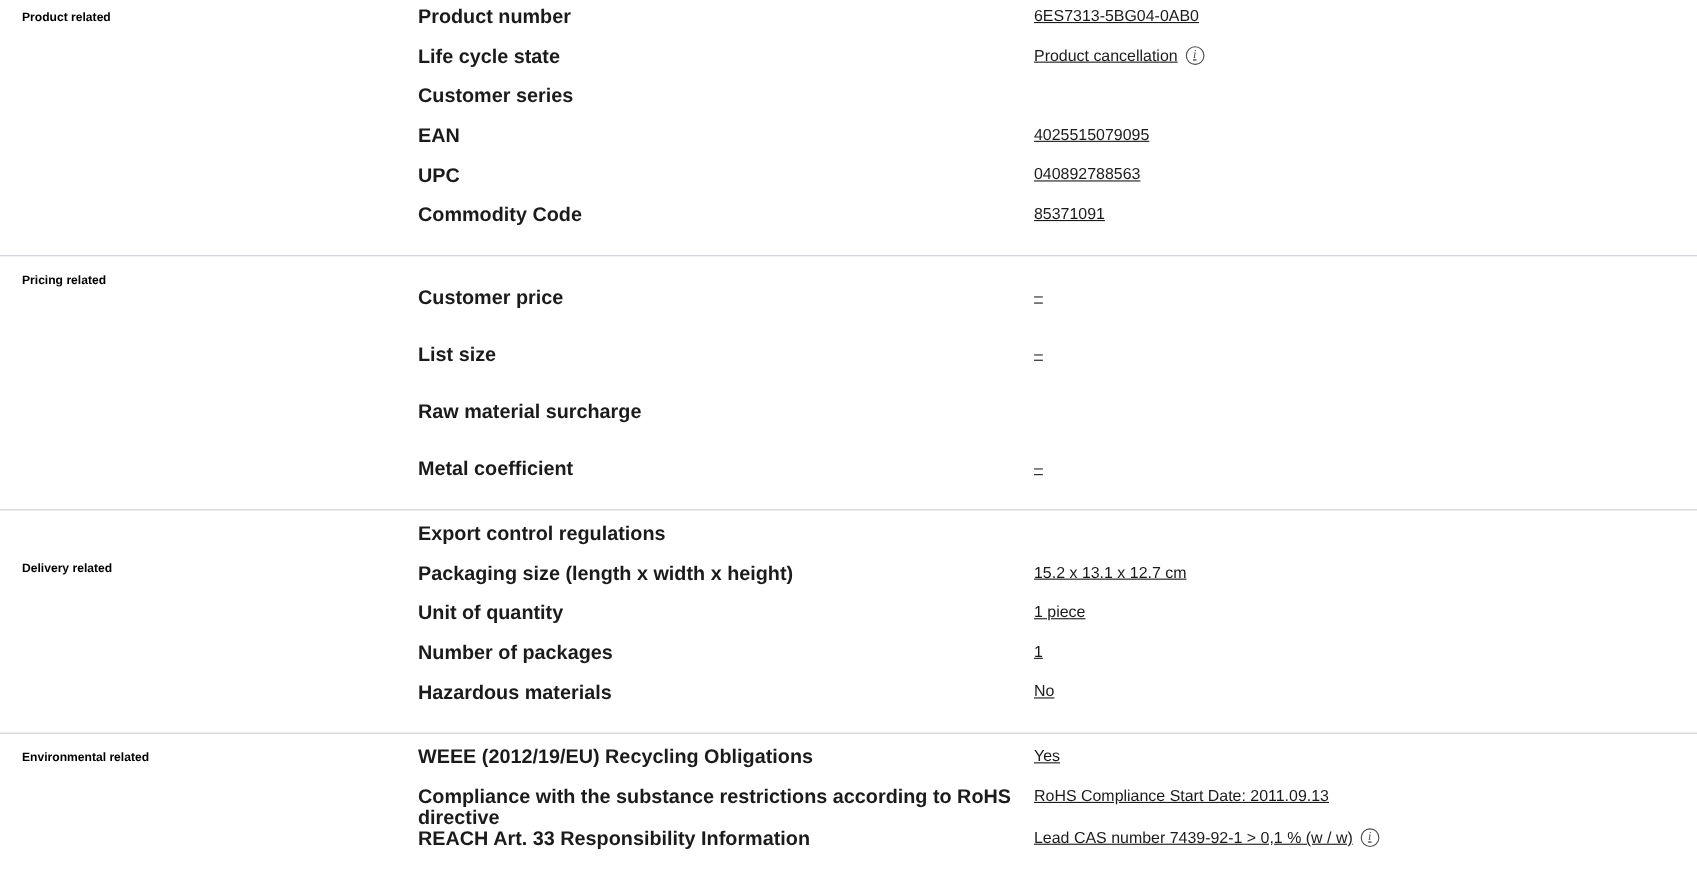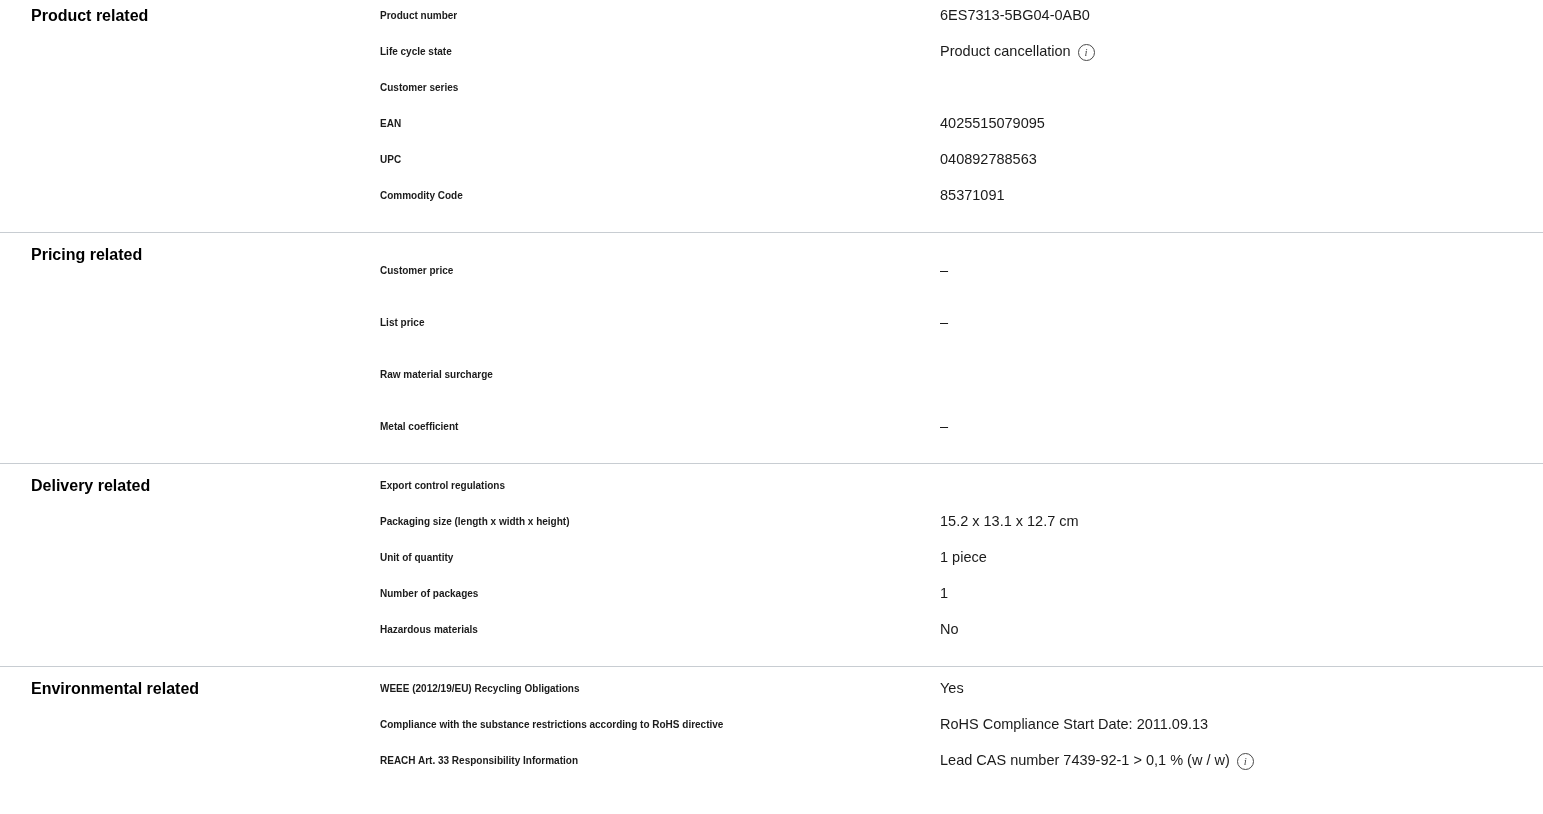--- a/index.html
+++ b/index.html
@@ -26,59 +26,60 @@
   .section:last-child {
     border-bottom: none;
   }
   .section-inner {
     display: flex;
     align-items: flex-start;
   }
   .section-title {
     width: 380px;
     flex: 0 0 380px;
-    padding-left: 31px;
+    padding-left: 20px;
     box-sizing: border-box;
     font-weight: bold;
-    font-size: 16px;
+    font-size: 11px;
     color: #000000;
     line-height: 18px;
   }
   .rows {
     flex: 1 1 auto;
   }
   .row {
     display: flex;
     align-items: flex-start;
     min-height: 36px;
   }
   .row-label {
     width: 560px;
     flex: 0 0 560px;
     font-weight: bold;
     color: #1b1b1b;
-    font-size: 10px;
+    font-size: 18px;
     line-height: 19px;
     padding-right: 12px;
     box-sizing: border-box;
   }
   .row-value {
     flex: 1 1 auto;
     color: #1b1b1b;
     font-size: 14.5px;
     line-height: 19px;
     display: flex;
     flex-direction: column;
     gap: 17px;
   }
   .value-line {
     display: flex;
-    align-items: flex-end;
+    align-items: flex-start;
     gap: 7px;
     white-space: nowrap;
+    text-decoration: underline;
   }
   .info-icon {
     display: inline-flex;
     width: 15px;
     height: 15px;
     flex: 0 0 15px;
     border: 1px solid #4a4a4a;
     border-radius: 50%;
     color: #4a4a4a;
     font-size: 11px;
@@ -94,21 +95,21 @@
   #sec-product .section-inner { padding-top: 6px; padding-bottom: 10px; }
   #sec-product .row { min-height: 36px; }
   #sec-pricing .section-inner { padding-top: 12px; padding-bottom: 10px; }
   #sec-pricing .row { min-height: 36px; margin-top: 16px; }
   #sec-delivery .section-inner { padding-top: 12px; padding-bottom: 10px; }
   #sec-delivery .row { min-height: 36px; }
   #sec-environmental .section-inner { padding-top: 12px; padding-bottom: 10px; }
   #sec-environmental .row { min-height: 36px; }
   #sec-product .section-title { padding-top: 1px; }
   #sec-pricing .section-title { padding-top: 1px; }
-  #sec-delivery .section-title { padding-top: 1px; }
+  #sec-delivery .section-title { padding-top: 1px; margin-top: 31px; }
   #sec-environmental .section-title { padding-top: 1px; }
 </style>
 </head>
 <body>
 
 <div class="sheet">
 
   <div class="section" id="sec-product">
     <div class="section-inner">
       <div class="section-title">Product related</div>
@@ -177,21 +178,21 @@
         <div class="row">
           <div class="row-label">Customer price</div>
           <div class="row-value">
             <div class="value-line">
               <span>–</span>
             </div>
           </div>
         </div>
 
         <div class="row">
-          <div class="row-label">List price</div>
+          <div class="row-label">List size</div>
           <div class="row-value">
             <div class="value-line">
               <span>–</span>
             </div>
           </div>
         </div>
 
 
         <div class="row">
           <div class="row-label">Raw material surcharge</div>

